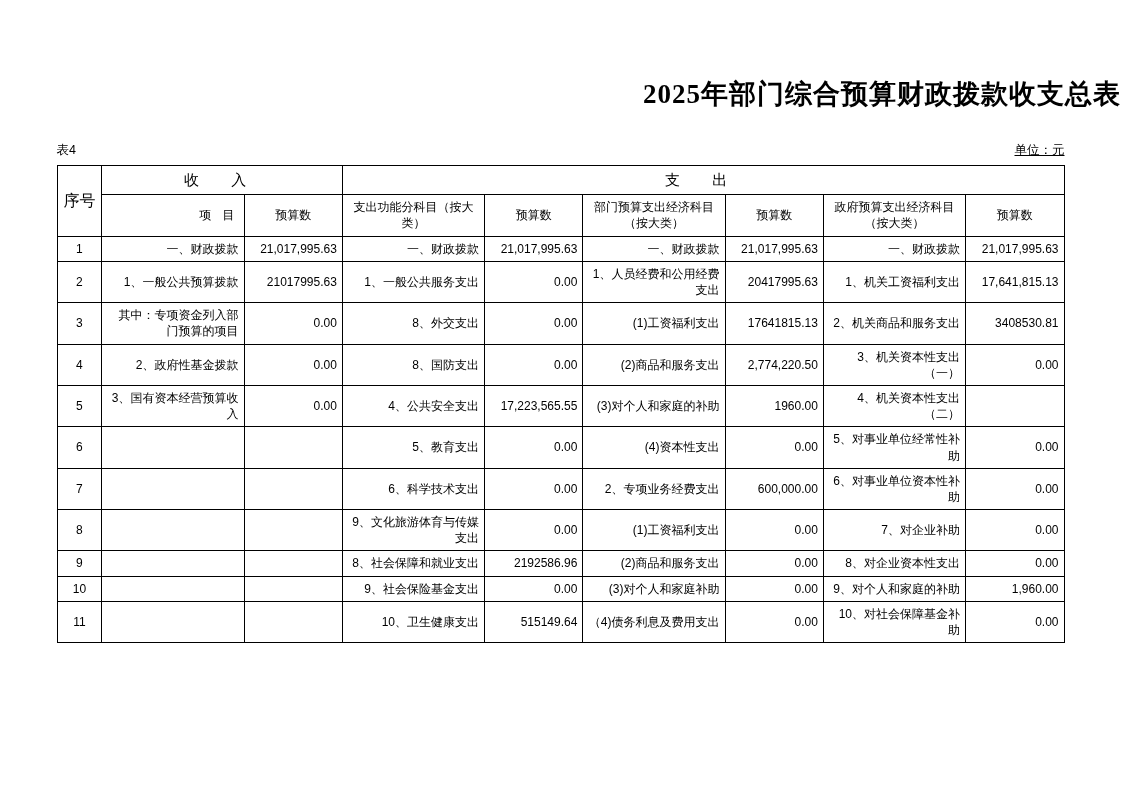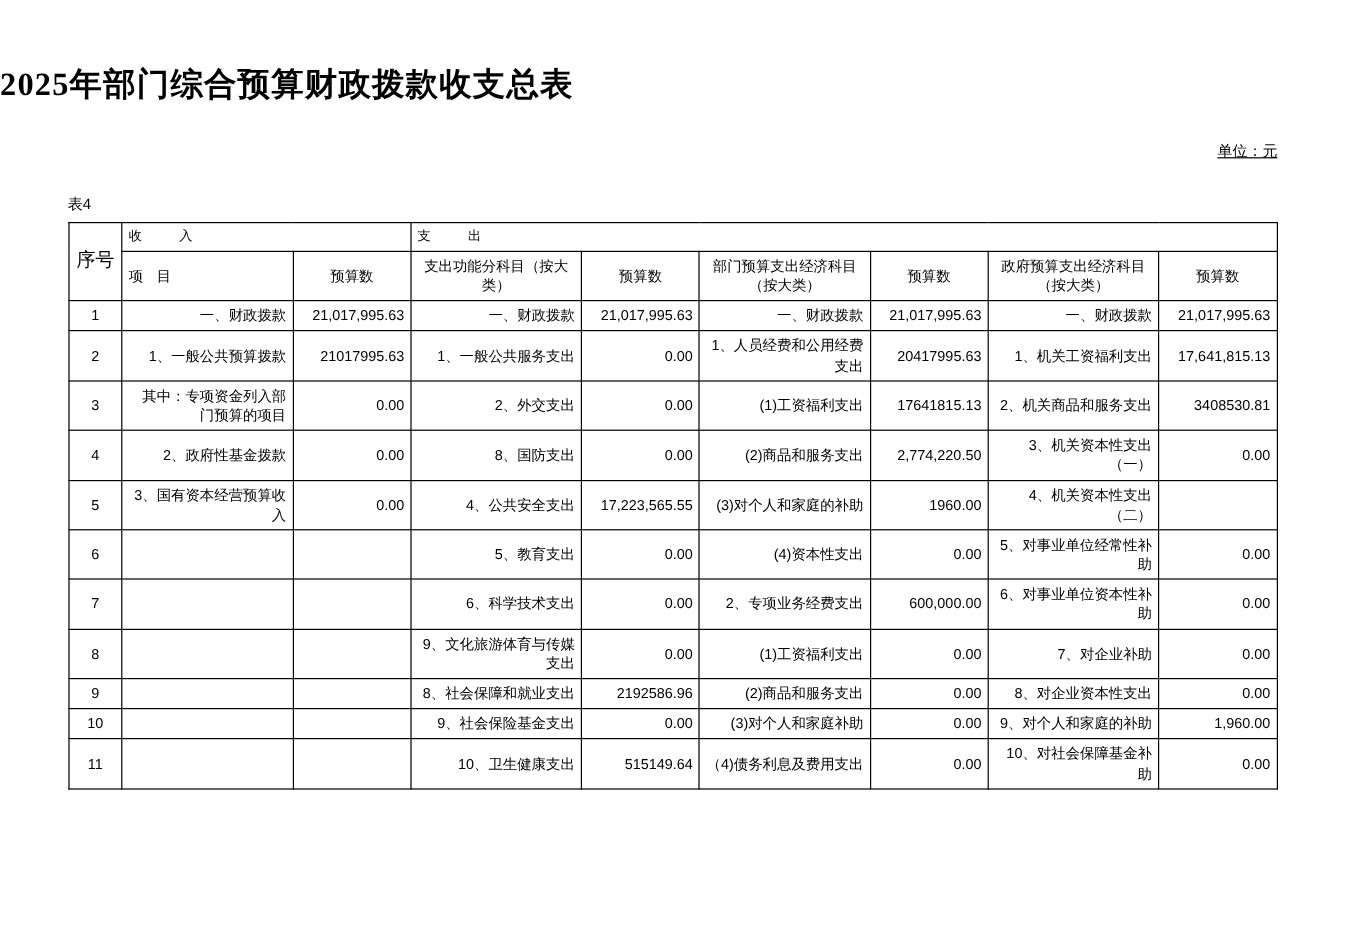--- a/index.html
+++ b/index.html
@@ -15,36 +15,36 @@
     position: relative;
     overflow: hidden;
   }
   .page {
     width: 1121px;
     height: 792px;
     position: relative;
     box-sizing: border-box;
   }
   .doc-title {
-    text-align: left;
+    text-align: right;
     font-family: "Liberation Serif", serif;
     font-weight: bold;
     font-size: 27px;
     letter-spacing: 1px;
-    margin-top: 52px;
+    margin-top: 76px;
     margin-bottom: 0;
   }
   .meta-row {
     width: 1008px;
     margin: 30px auto 6px auto;
     display: flex;
     justify-content: space-between;
     font-size: 12.5px;
   }
-  .meta-left { text-align: center; margin-top: 44px; }
+  .meta-left { text-align: center; }
   .meta-right { text-align: right; text-decoration: underline; }
 
   table.budget {
     width: 1008px;
     margin: 0 auto;
     border-collapse: collapse;
     table-layout: fixed;
     font-size: 12px;
   }
   table.budget td, table.budget th {
@@ -59,39 +59,39 @@
   col.c-item  { width: 133px; }
   col.c-num1  { width: 92px; }
   col.c-func  { width: 133px; }
   col.c-num2  { width: 92px; }
   col.c-dept  { width: 133px; }
   col.c-num3  { width: 92px; }
   col.c-gov   { width: 133px; }
   col.c-num4  { width: 92px; }
 
   .hdr-group {
-    text-align: left;
-    font-weight: bold;
-    font-size: 11px;
+    text-align: center;
+    font-weight: bold;
+    font-size: 15px;
     letter-spacing: 14px;
     padding: 6px 0;
   }
   .hdr-seq {
     text-align: center;
     font-weight: bold;
     font-size: 16px;
     line-height: 1.15;
   }
   .hdr-cell {
     text-align: center;
     font-weight: bold;
     font-size: 12px;
   }
   .hdr-cell-wide {
-    text-align: left;
+    text-align: right;
     font-weight: bold;
     font-size: 12px;
     letter-spacing: 4px;
   }
   td.seq {
     text-align: center;
     font-size: 12px;
   }
   td.txt {
     text-align: right;
@@ -165,21 +165,21 @@
         <td class="num">0.00</td>
         <td class="txt">1、人员经费和公用经费支出</td>
         <td class="num">20417995.63</td>
         <td class="txt">1、机关工资福利支出</td>
         <td class="num">17,641,815.13</td>
       </tr>
       <tr>
         <td class="seq">3</td>
         <td class="txt indent1">其中：专项资金列入部门预算的项目</td>
         <td class="num">0.00</td>
-        <td class="txt">2、外交支出</td>
+        <td class="txt">8、外交支出</td>
         <td class="num">0.00</td>
         <td class="txt">(1)工资福利支出</td>
         <td class="num">17641815.13</td>
         <td class="txt">2、机关商品和服务支出</td>
         <td class="num">3408530.81</td>
       </tr>
       <tr>
         <td class="seq">4</td>
         <td class="txt indent1">2、政府性基金拨款</td>
         <td class="num">0.00</td>

